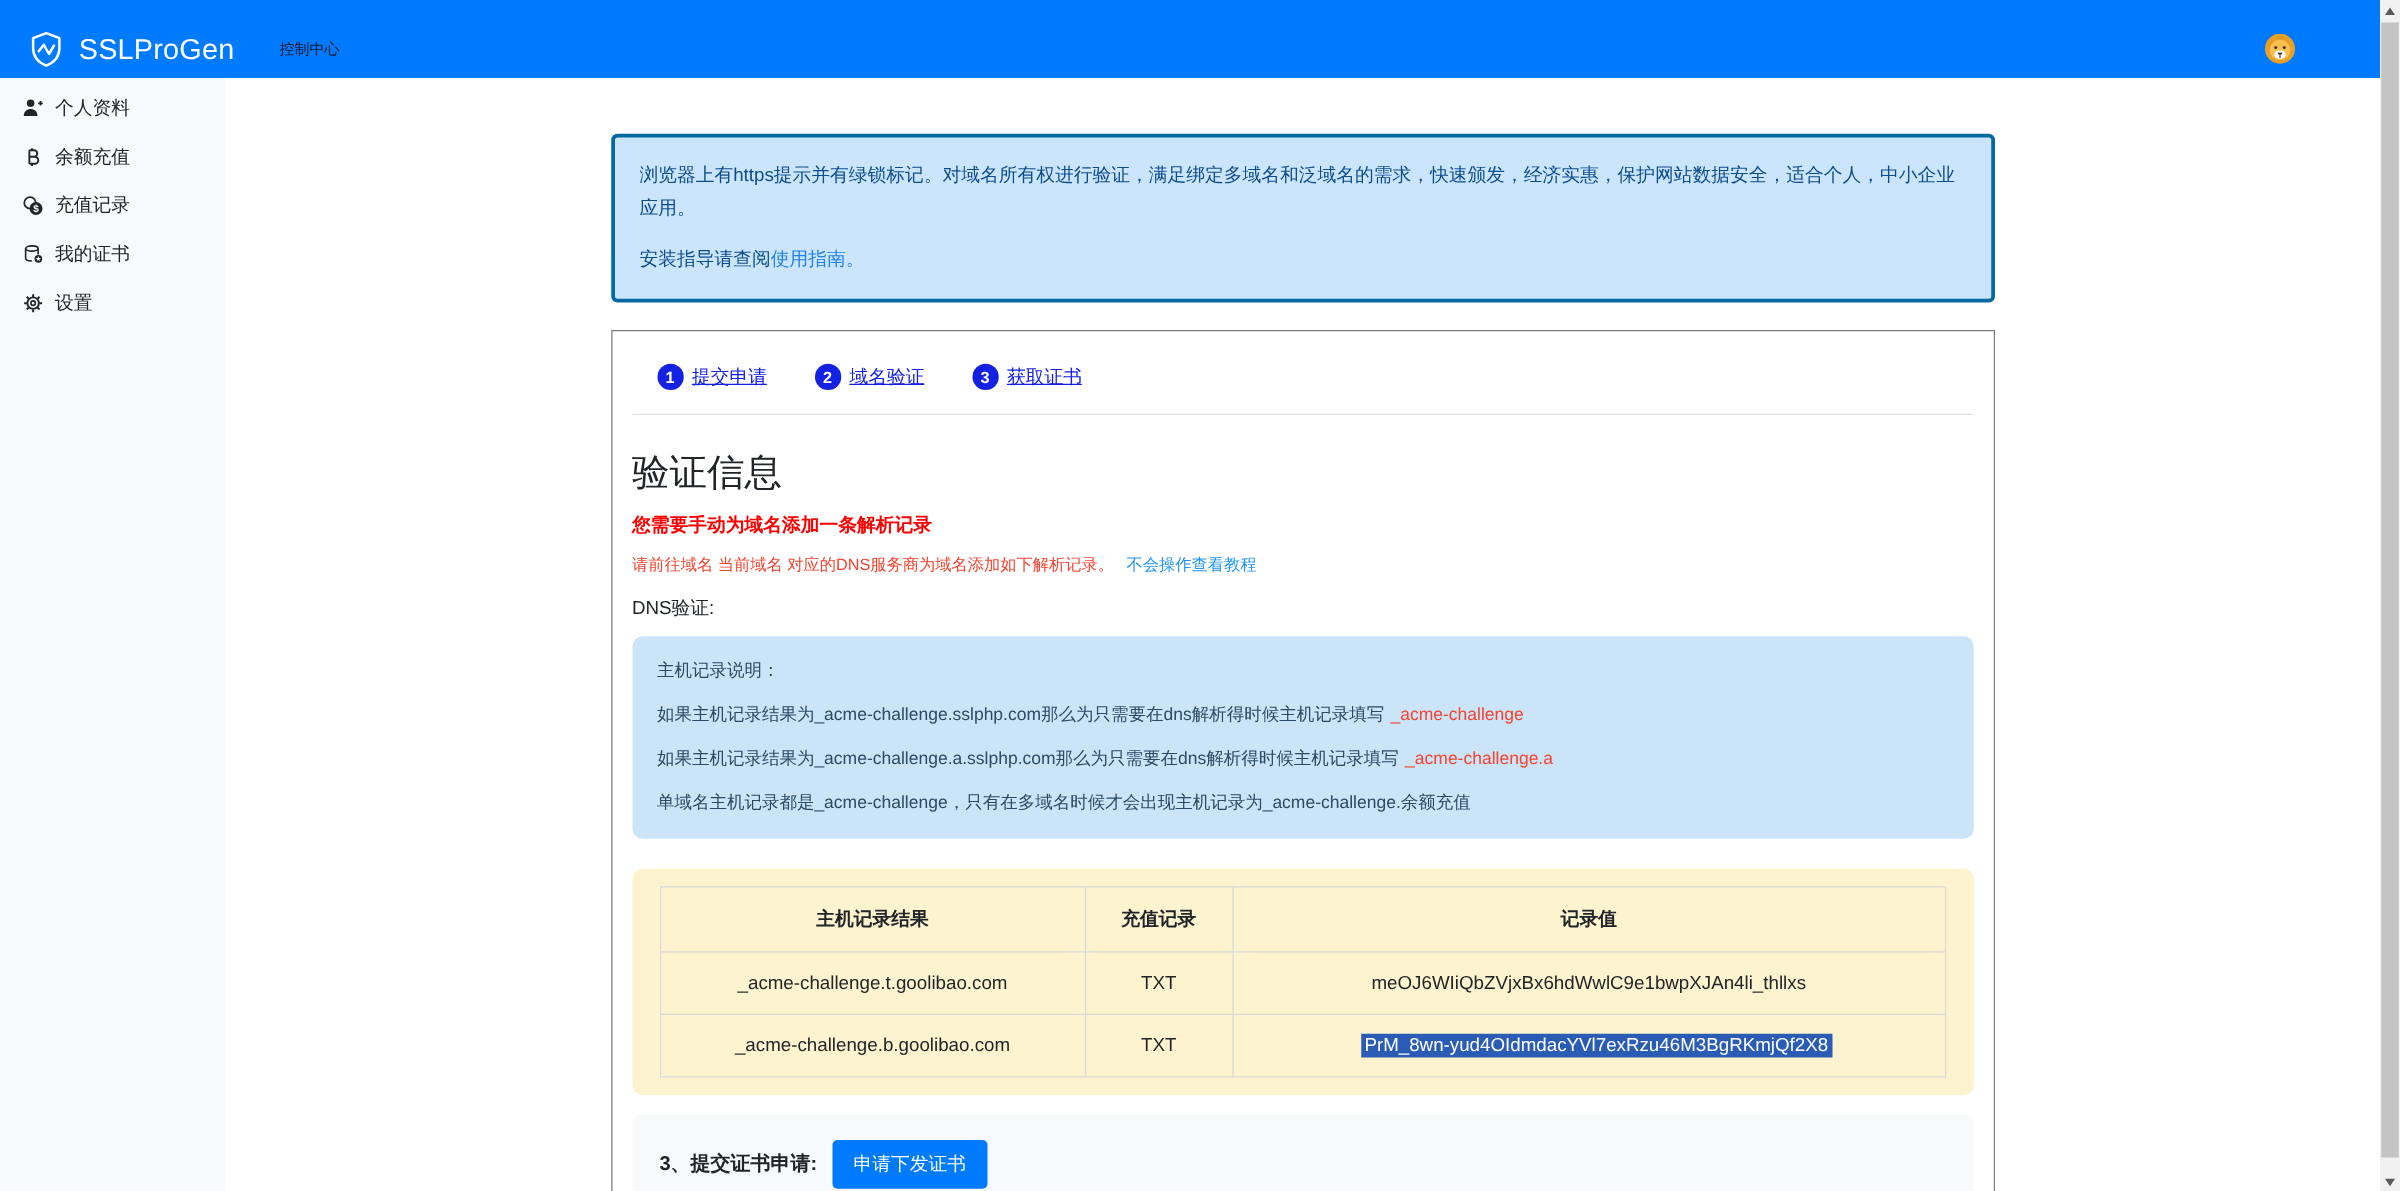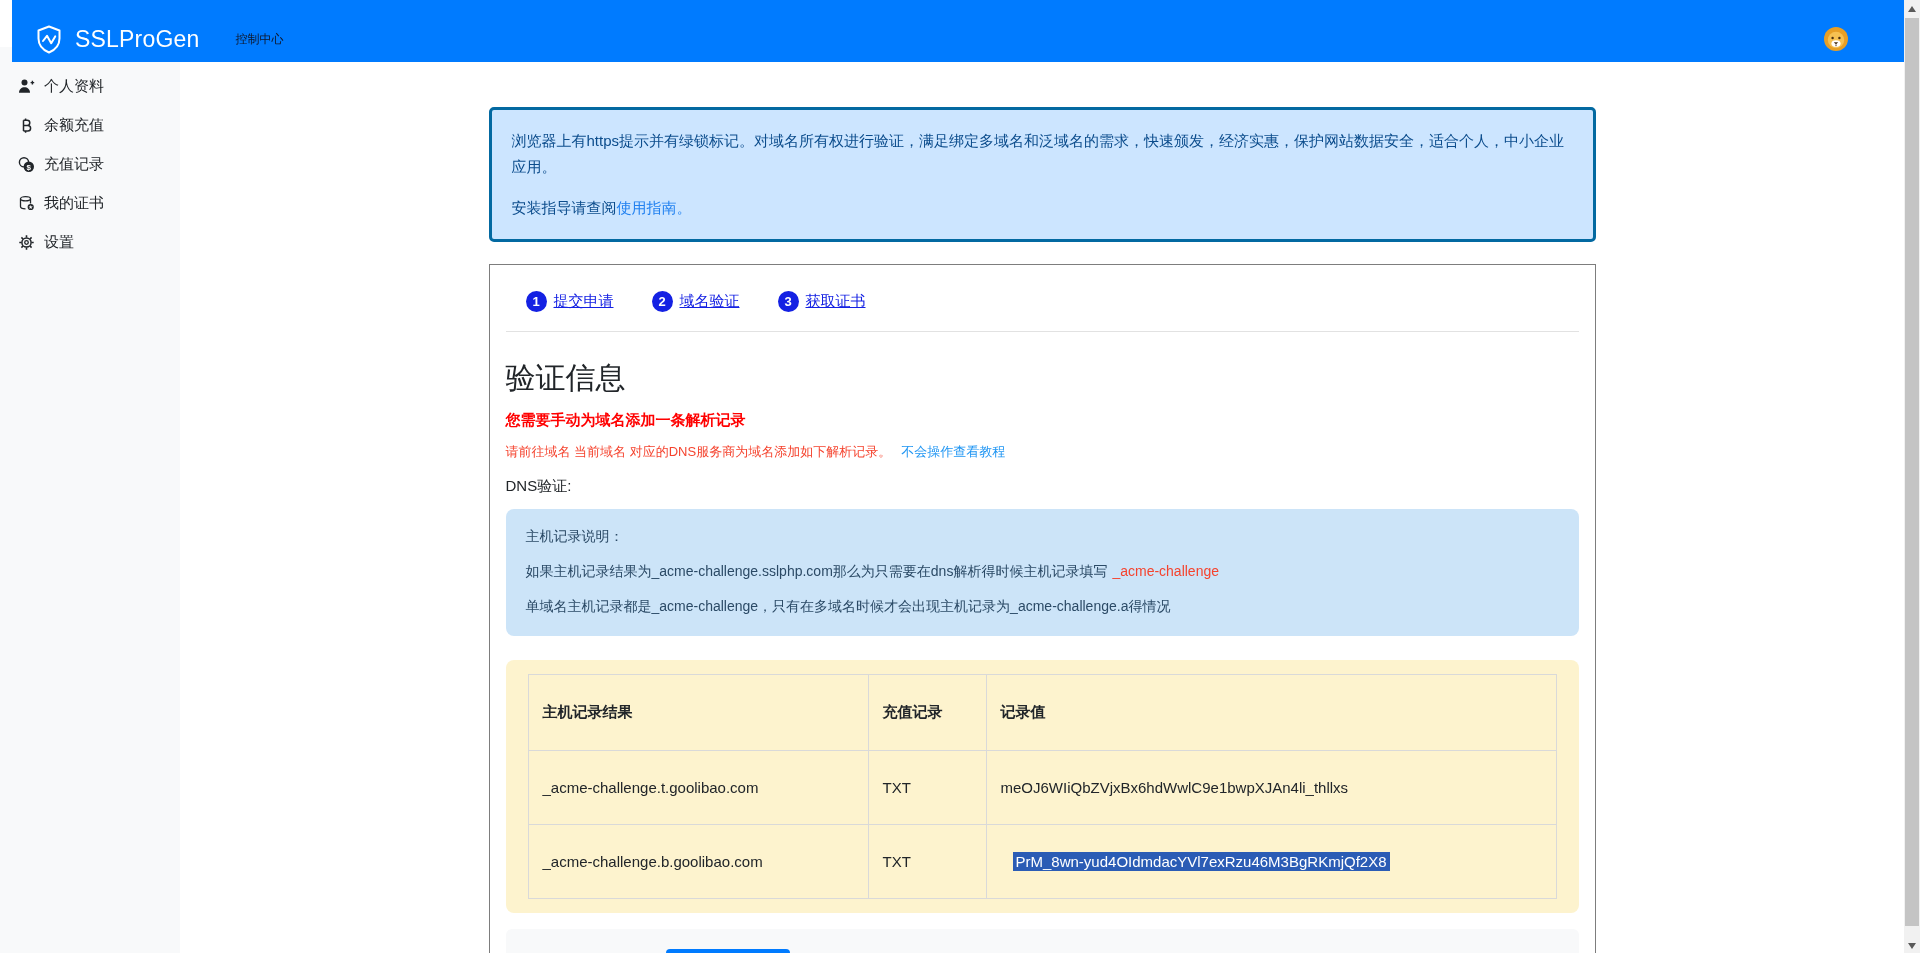--- a/index.html
+++ b/index.html
@@ -6,21 +6,21 @@
   html,body { margin:0; padding:0; }
   body {
     width: 1920px; height: 953px; overflow: hidden;
     background: #fff;
     font-family: "Liberation Sans", "DejaVu Sans", sans-serif;
     color: #212529;
   }
 
   
   .navbar {
-    position: fixed; top:0; left:12px; width:1904px; height:62px;
+    position: fixed; top:0; left:0; width:1904px; height:62px;
     background:#007bff; display:flex; align-items:center;
     padding:16px 24px 0 22px; z-index:10;
   }
   .brand-wrap { display:flex; align-items:center; cursor:pointer; }
   .brand { color:#fff; font-size:23px; margin-left:11px; letter-spacing:.2px; }
   .nav-link { color:#0f172a; font-size:12px; margin-left:36px; cursor:pointer; }
   .avatar { margin-left:auto; margin-right:43px; width:26px; height:26px; cursor:pointer; }
 
   
   .sidebar {
@@ -71,21 +71,21 @@
     background:#cce4f8; border-radius:8px; padding:17px 20px;
     color:#2b4a66; font-size:14px; line-height:1.5;
   }
   .note p { margin:0 0 14px; }
   .note p:last-child { margin-bottom:2px; }
   .note .hl { color:#f5432e; margin-left:5px;margin-top:33px; }
 
   .dns-box { background:#fdf3ce; border-radius:8px; padding:14px 22px; margin-top:24px; }
   .dns-table { width:100%; border-collapse:collapse; font-size:15px; color:#212529; }
   .dns-table th, .dns-table td {
-    border:1px solid #d9d9d9; text-align:left; padding:28px 14px; font-weight:400;
+    border:1px solid #d9d9d9; text-align:center; padding:16px 14px; font-weight:400;
   }
   .dns-table th { font-weight:700; }
   .col-host { width:340px; } .col-type { width:118px; }
   .sel { background:#2b5cb5; color:#fff; padding:1px 3px;margin-left:12px; }
 
   .submit-bar {
     background:#f8f9fa; border-radius:6px; margin-top:16px;
     padding:20px 22px; display:flex; align-items:center;
   }
   .submit-label { font-size:16px; font-weight:700; color:#212529; }
@@ -221,21 +221,24 @@
         <span>请前往域名 当前域名 对应的DNS服务商为域名添加如下解析记录。</span><span class="tut">不会操作查看教程</span>
       </p>
 
       <p class="dns-label">DNS验证:</p>
 
       <div class="note">
         <p>主机记录说明：</p>
         <p>
           <span>如果主机记录结果为_acme-challenge.sslphp.com那么为只需要在dns解析得时候主机记录填写</span><span class="hl">_acme-challenge</span>
         </p>
-        <p>单域名主机记录都是_acme-challenge，只有在多域名时候才会出现主机记录为_acme-challenge.a得情况</p>
+        <p>
+          <span>如果主机记录结果为_acme-challenge.a.sslphp.com那么为只需要在dns解析得时候主机记录填写</span><span class="hl">_acme-challenge.a</span>
+        </p>
+        <p>单域名主机记录都是_acme-challenge，只有在多域名时候才会出现主机记录为_acme-challenge.余额充值</p>
       </div>
 
       <div class="dns-box">
         <table class="dns-table">
           <thead>
             <tr>
               <th class="col-host">主机记录结果</th>
               <th class="col-type">充值记录</th>
               <th>记录值</th>
             </tr>

